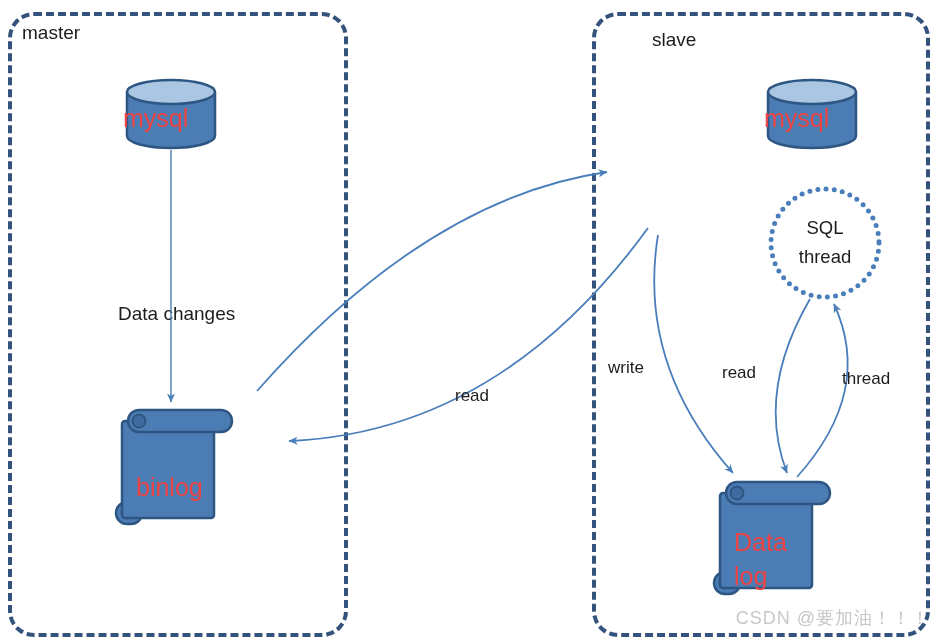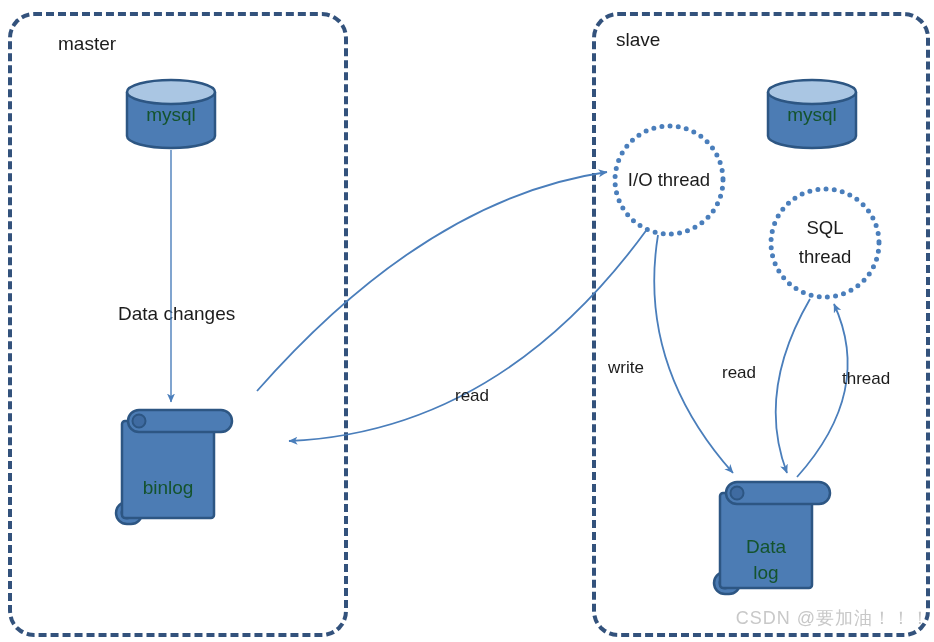--- a/index.html
+++ b/index.html
@@ -17,23 +17,23 @@
   }
   .box-title{
     position:absolute;
     font-size:19px;
     color:var(--label-color);
   }
   .shape{position:absolute;}
   .shape svg{display:block;}
   .shape-label{
     position:absolute;
-    color:#14532d;
-    font-size:19px;
-    text-align:center;
+    color:#ef4444;
+    font-size:25px;
+    text-align:left;
     line-height:1.35;
   }
   .cyl-label{left:0;top:26px;width:100%;}
   .scroll-label{left:8px;top:20px;width:92px;height:92px;display:flex;align-items:center;justify-content:center;}
   .scroll-label .inner{width:64px;margin-top:31px;}
   .thread-circle{position:absolute;width:118px;height:118px;}
   .circle-label{
     position:absolute;inset:0;
     display:flex;align-items:center;justify-content:center;
     text-align:center;padding:0 17px;
@@ -58,24 +58,24 @@
   .shape-stroke{stroke:var(--shape-stroke);stroke-width:2.5;}
   .cyl-top{fill:var(--cyl-top);}
   .curl-fill{fill:var(--curl-fill);}
 </style>
 </head>
 <body>
 
 <div class="stage">
 
   <div class="group-box" style="left:8px;top:12px;width:332px;height:617px;"></div>
-  <div class="box-title" style="left:22px;top:33px;margin-left:36px;">master</div>
+  <div class="box-title" style="left:22px;top:22px;">master</div>
 
   <div class="group-box" style="left:592px;top:12px;width:330px;height:617px;"></div>
-  <div class="box-title" style="left:616px;top:29px;">slave</div>
+  <div class="box-title" style="left:652px;top:29px;">slave</div>
 
   <div class="shape" style="left:123px;top:76px;width:96px;height:76px;">
     <svg width="96" height="76" viewBox="0 0 96 76">
       <path class="shape-fill shape-stroke" d="M4 16 L4 60 A44 12 0 0 0 92 60 L92 16"></path>
       <ellipse class="cyl-top shape-stroke" cx="48" cy="16" rx="44" ry="12"></ellipse>
     </svg>
     <div class="shape-label cyl-label">mysql</div>
   </div>
 
   <div class="shape" style="left:764px;top:76px;width:96px;height:76px;">
@@ -94,26 +94,20 @@
       <circle class="curl-fill shape-stroke" cx="13" cy="107" r="5.5" style="stroke-width:2"></circle>
       <rect class="shape-fill shape-stroke" x="8" y="15" width="92" height="97" rx="3"></rect>
       <rect class="shape-fill shape-stroke" x="14" y="4" width="104" height="22" rx="11"></rect>
       <circle class="curl-fill shape-stroke" cx="25" cy="15" r="6.5" style="stroke-width:2"></circle>
     </svg>
     <div class="shape-label scroll-label">
       <span class="inner">binlog</span>
     </div>
   </div>
 
-  <div class="thread-circle" style="left:610px;top:121px;">
-    <svg width="118" height="118" viewBox="0 0 118 118">
-      <circle class="dotted-circle" cx="59" cy="59" r="54"></circle>
-    </svg>
-    <div class="circle-label">I/O thread</div>
-  </div>
 
   <div class="thread-circle" style="left:766px;top:184px;">
     <svg width="118" height="118" viewBox="0 0 118 118">
       <circle class="dotted-circle" cx="59" cy="59" r="54"></circle>
     </svg>
     <div class="circle-label">SQL thread</div>
   </div>
 
   <div class="shape" style="left:712px;top:478px;width:122px;height:120px;">
     <svg width="122" height="120" viewBox="0 0 122 120">

